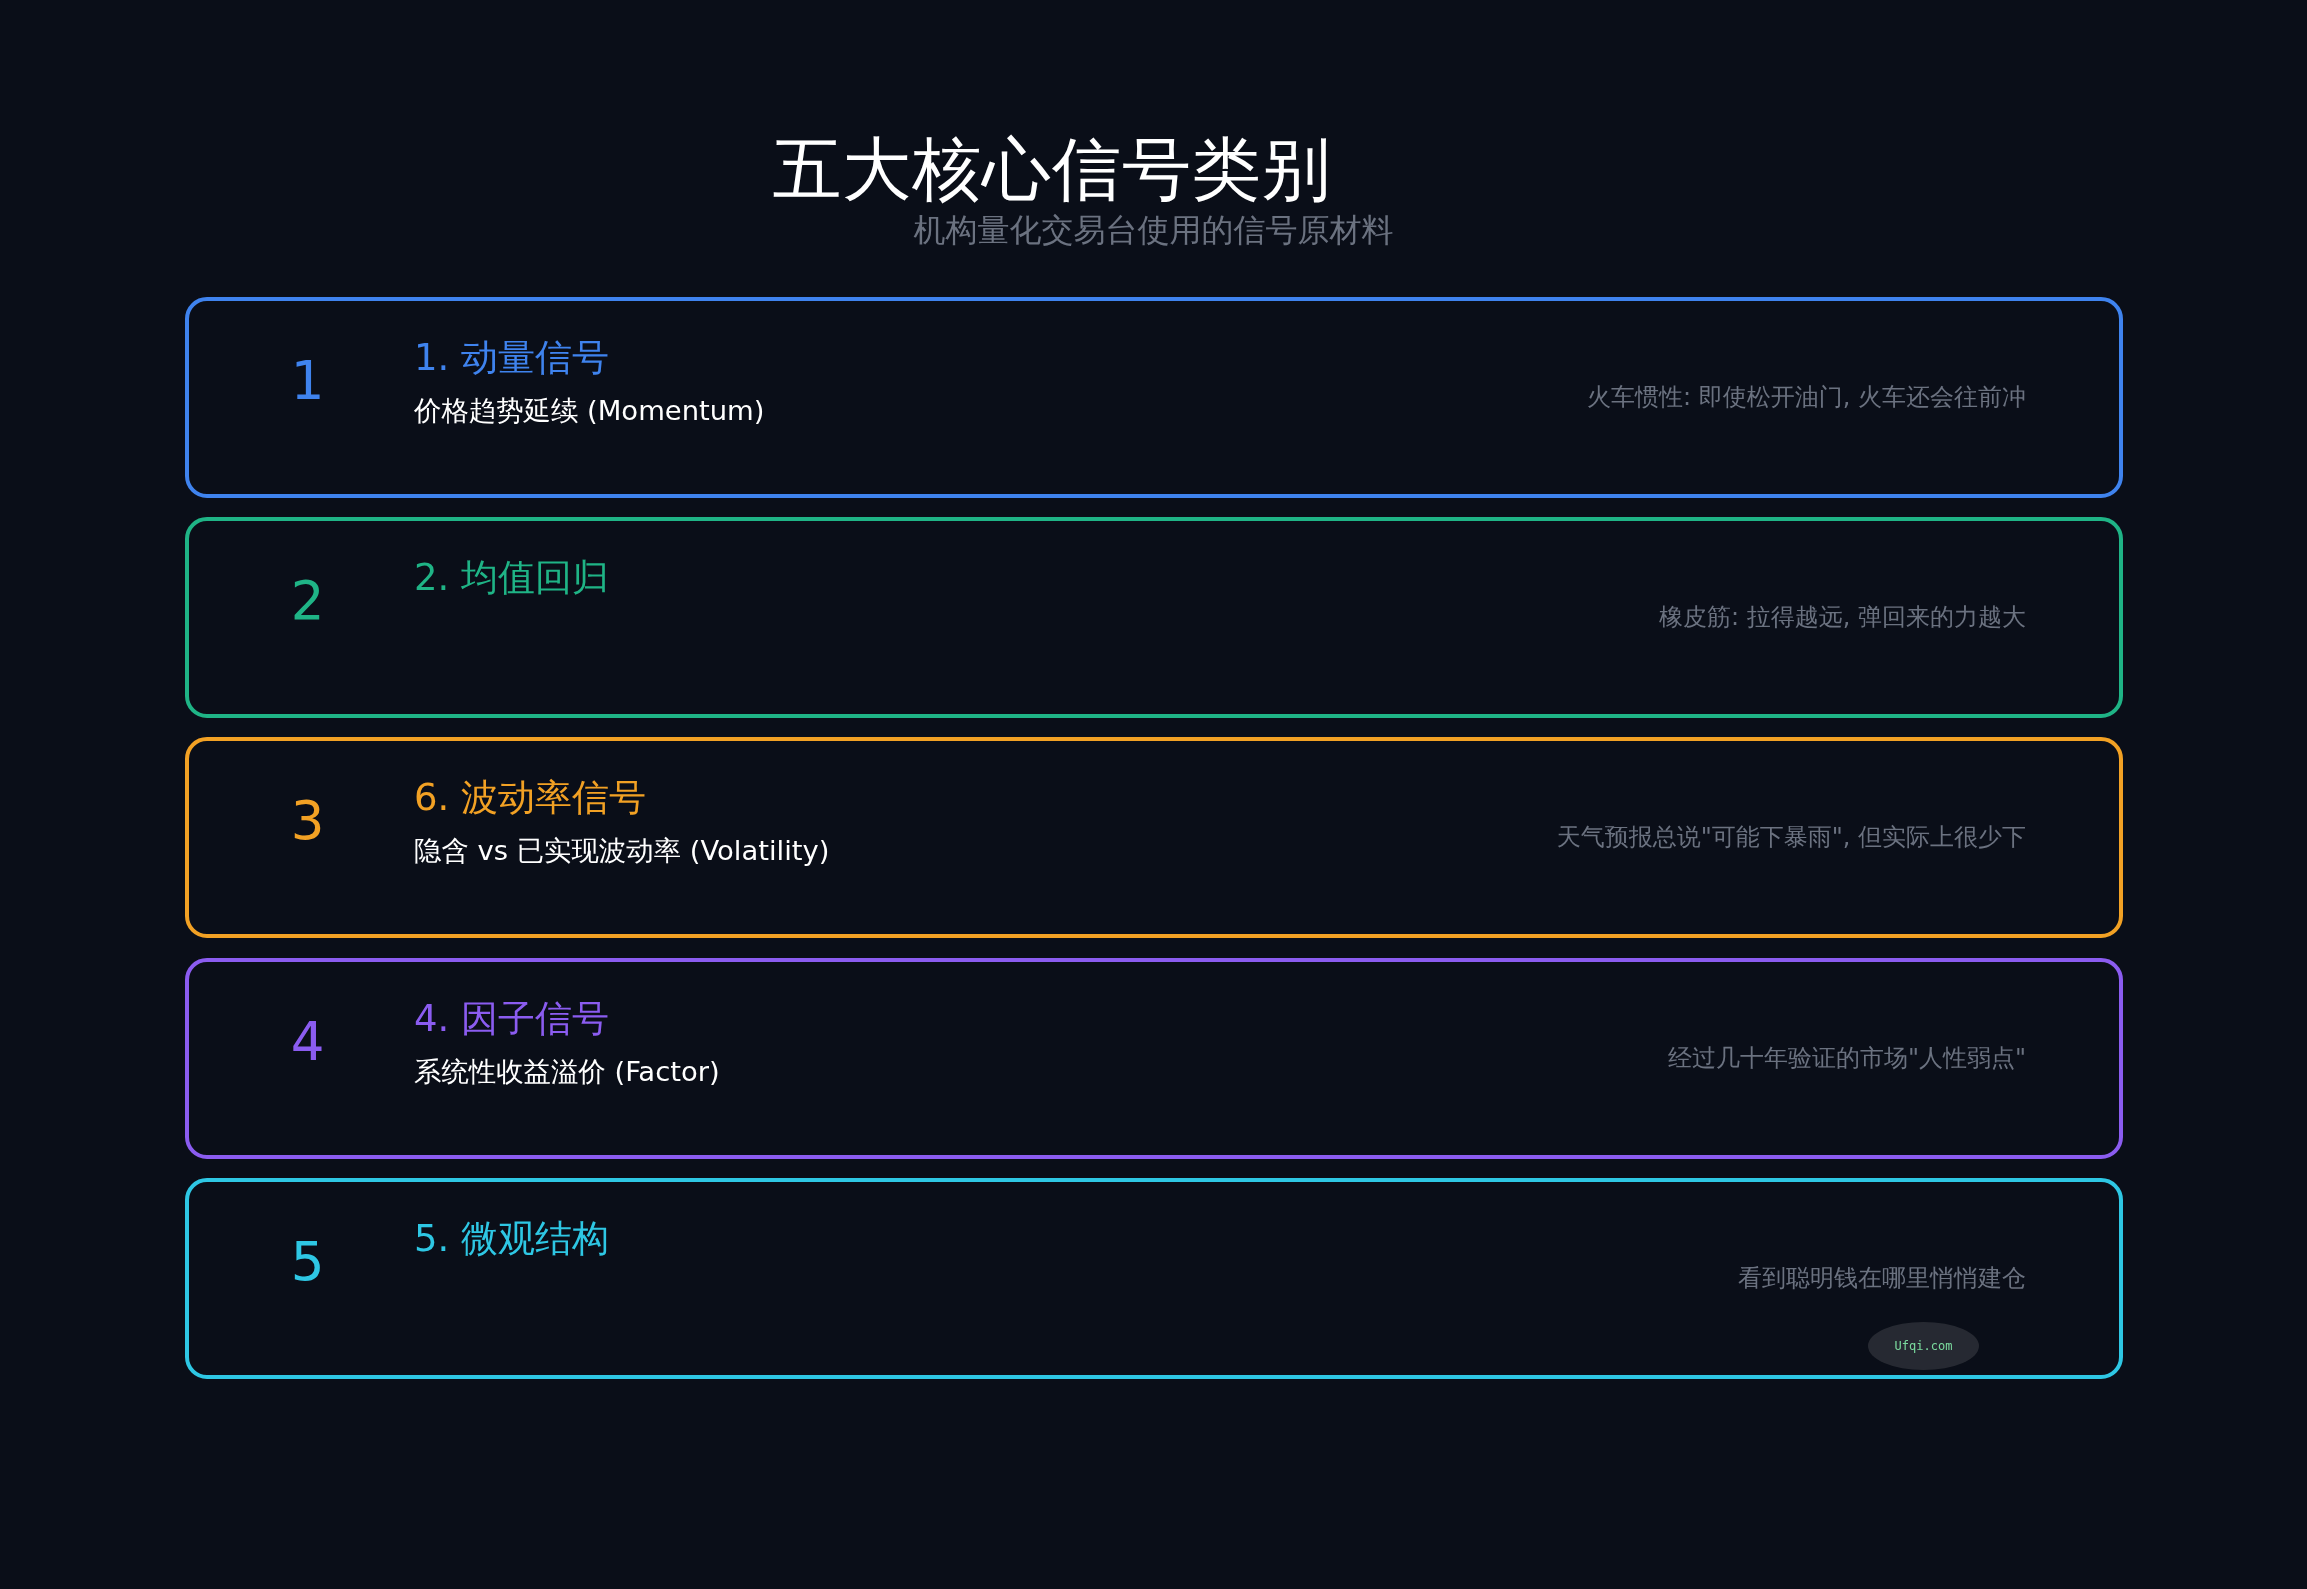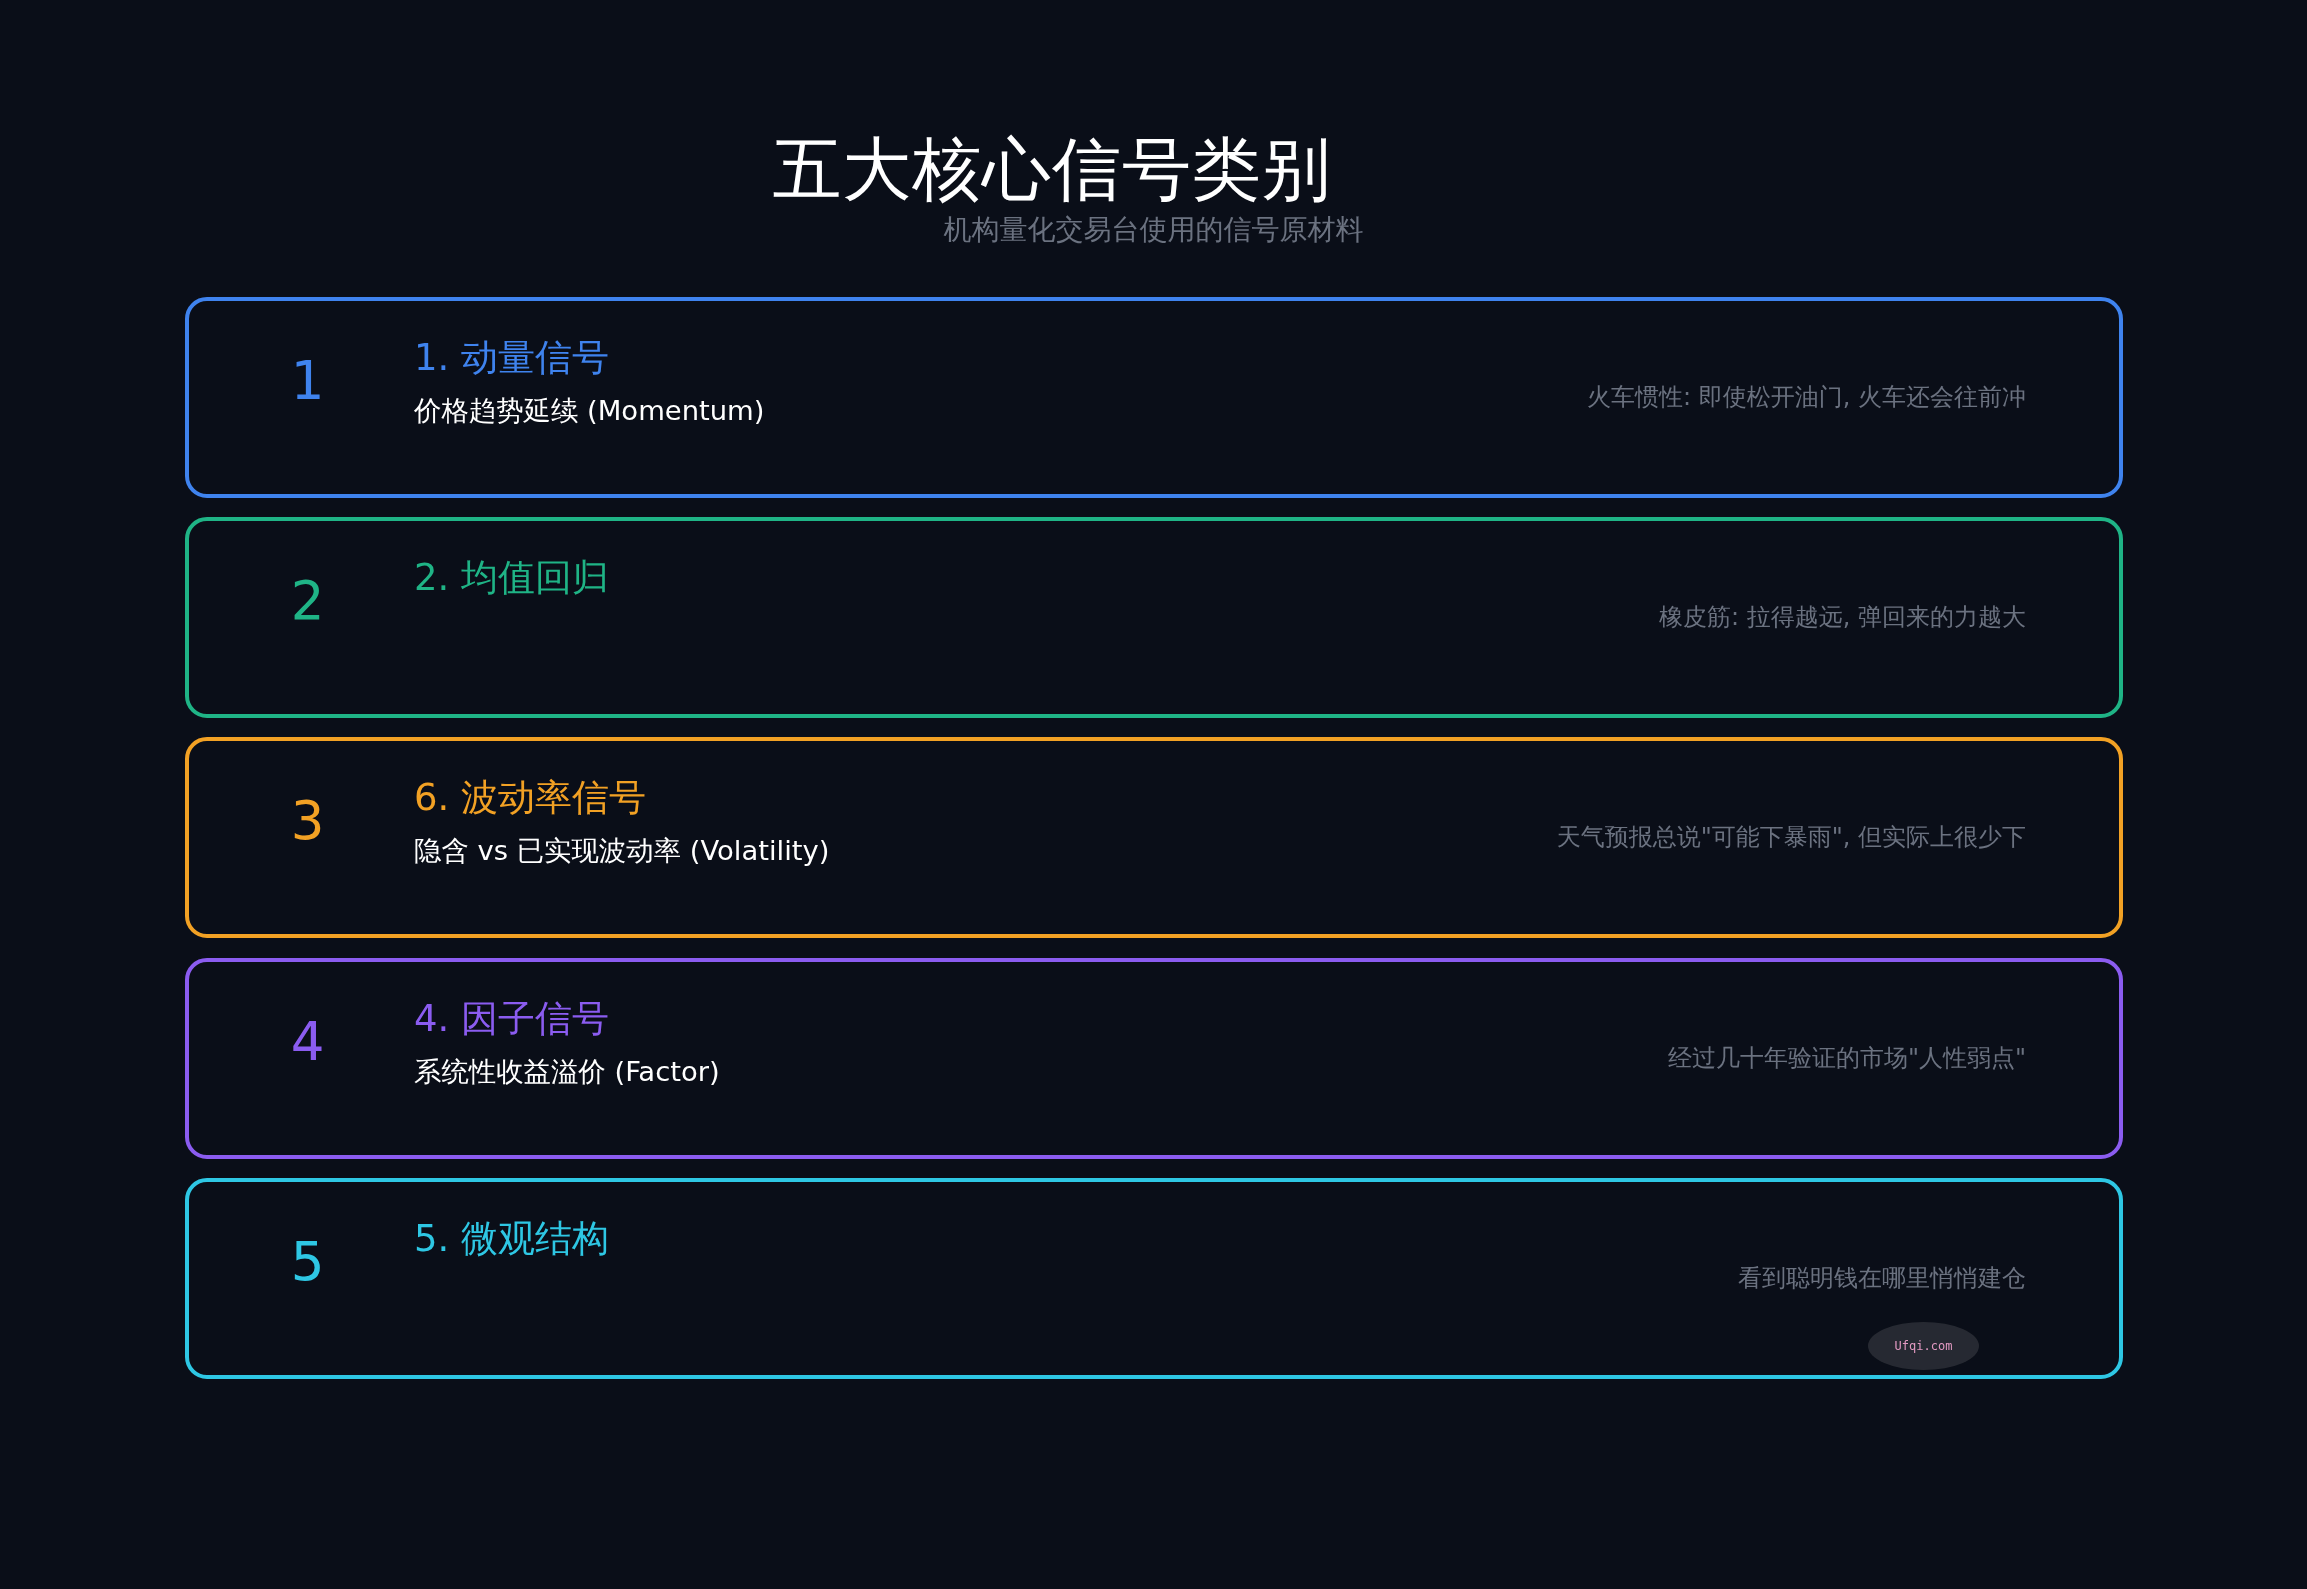--- a/index.html
+++ b/index.html
@@ -25,21 +25,21 @@
       line-height: 82px;
       color: #ffffff;
       letter-spacing: 0.9px;
     }
     .page-subtitle {
       position: absolute;
       left: 0;
       width: 2307px;
       top: 210px;
       text-align: center;
-      font-size: 28px;
+      font-size: 32px;
       line-height: 40px;
       color: #6b7280;
     }
     .card {
       position: absolute;
       left: 185px;
       width: 1938px;
       height: 201px;
       box-sizing: border-box;
       border: 4.6px solid #3b82f6;
@@ -83,21 +83,21 @@
       text-align: right;
     }
     .watermark {
       position: absolute;
       left: 1868px;
       top: 1322px;
       width: 111px;
       height: 48px;
       border-radius: 50%;
       background: #2a2d35;
-      color: #f9a8d4;
+      color: #86efac;
       font-family: "DejaVu Sans Mono", "Liberation Mono", monospace;
       font-size: 12px;
       line-height: 48px;
       text-align: center;
       opacity: 0.9;
     }
   </style>
 </head>
 <body style="background: rgb(10, 14, 24);">
 

